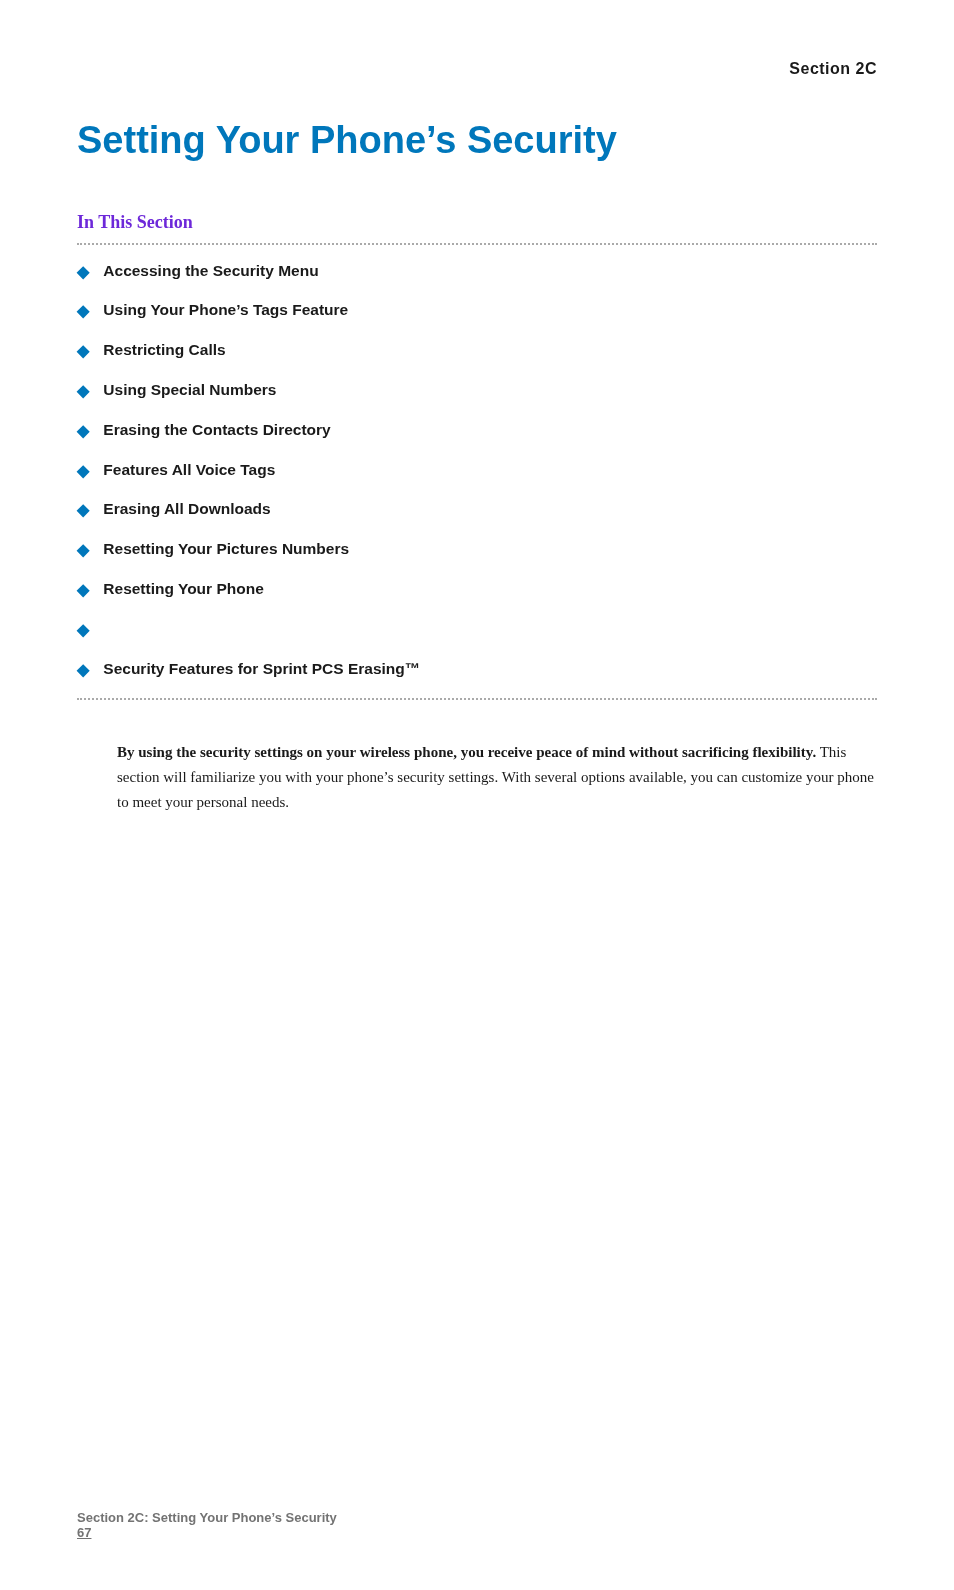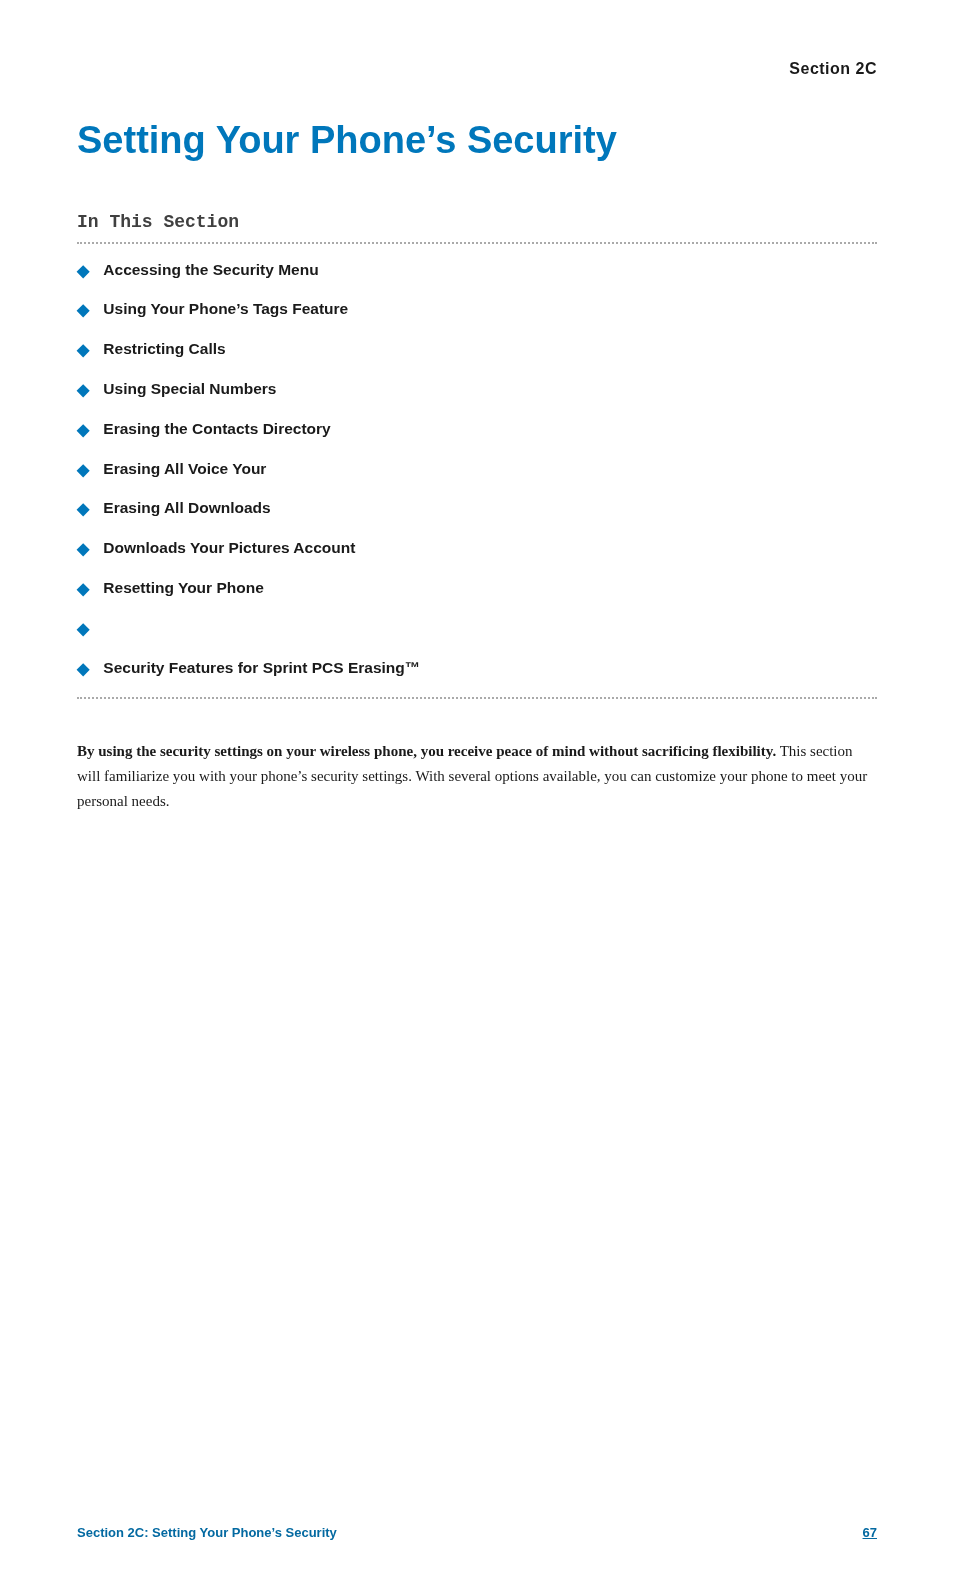--- a/index.html
+++ b/index.html
@@ -38,24 +38,24 @@
       font-family: Arial, Helvetica, sans-serif;
       font-size: 38px;
       font-weight: bold;
       color: #0077bb;
       margin-bottom: 48px;
       line-height: 1.2;
       margin-top: 20px;
     }
 
     .in-this-section-heading {
-      font-family: Liberation Mono, monospace;
+      font-family: Liberation Serif, serif;
       font-size: 18px;
       font-weight: bold;
-      color: #404040;
+      color: #6d28d9;
       margin-bottom: 10px;
     }
 
     .dotted-line-top {
       border: none;
       border-top: 2px dotted #aaaaaa;
       margin-bottom: 16px;
     }
 
     .dotted-line-bottom {
@@ -89,38 +89,40 @@
       margin-top: 1px;
       flex-shrink: 0;
     }
 
     .intro-paragraph {
       font-family: Georgia, 'Times New Roman', serif;
       font-size: 15px;
       line-height: 1.65;
       color: #1a1a1a;
       margin-bottom: 20px;
+      margin-left: 40px;
     }
 
     .intro-bold {
       font-weight: bold;
     }
 
     .page-footer {
       position: absolute;
       bottom: 50px;
       left: 77px;
       right: 77px;
       display: flex;
       justify-content: space-between;
       align-items: flex-start;
       font-family: Arial, Helvetica, sans-serif;
       font-size: 13px;
       font-weight: bold;
-      color: #0369a1;
+      color: #737373;
+      flex-direction: column;
     }
 
     .footer-text {
       font-weight: bold;
     }
 
     .footer-page-number {
       font-weight: bold;
       text-decoration: underline;
     }
@@ -154,29 +156,29 @@
       <li class="toc-item">
         <span class="toc-diamond">◆</span>
         <span>Using Special Numbers</span>
       </li>
       <li class="toc-item">
         <span class="toc-diamond">◆</span>
         <span>Erasing the Contacts Directory</span>
       </li>
       <li class="toc-item">
         <span class="toc-diamond">◆</span>
-        <span>Erasing All Voice Your</span>
+        <span>Features All Voice Tags</span>
       </li>
       <li class="toc-item">
         <span class="toc-diamond">◆</span>
         <span>Erasing All Downloads</span>
       </li>
       <li class="toc-item">
         <span class="toc-diamond">◆</span>
-        <span>Downloads Your Pictures Account</span>
+        <span>Resetting Your Pictures Numbers</span>
       </li>
       <li class="toc-item">
         <span class="toc-diamond">◆</span>
         <span>Resetting Your Phone</span>
       </li>
       <li class="toc-item">
         <span class="toc-diamond">◆</span>
       </li>
       <li class="toc-item">
         <span class="toc-diamond">◆</span>

